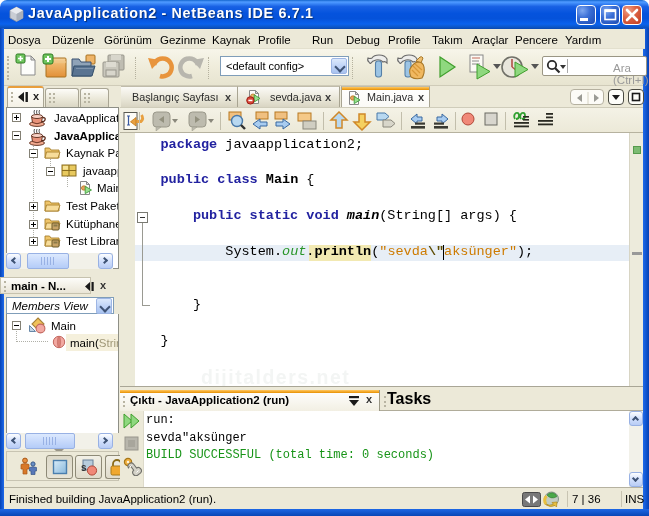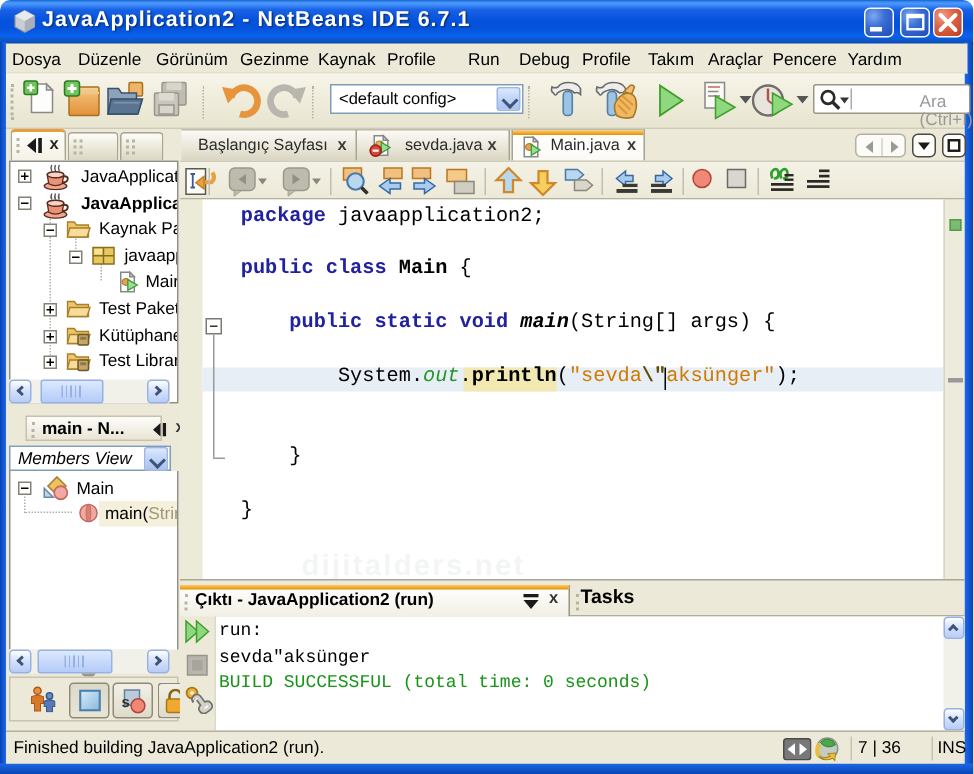--- a/index.html
+++ b/index.html
@@ -47,21 +47,21 @@
 .trow .lbl { position:absolute; top:3px; white-space:nowrap; }
 .pmbox { position:absolute; top:4px; width:9px; height:9px; background:#fff; border:1px solid #848175; }
 .pmbox:before { content:""; position:absolute; left:1px; top:3px; width:5px; height:1px; background:#000; }
 .pmbox.plus:after { content:""; position:absolute; left:3px; top:1px; width:1px; height:5px; background:#000; }
 .ticon { position:absolute; top:0px; width:16px; height:16px; }
 
 .sb-h { position:absolute; height:16px; background:#F2F1E9; }
 .sb-btn { position:absolute; background:linear-gradient(180deg,#FDFEFF,#D2E0FC 50%,#B8CCF5); border:1px solid #98B1E4; border-radius:3px; }
 .sb-thumb { position:absolute; background:linear-gradient(180deg,#DCE9FE,#C8DAFB 50%,#B4CCF8); border:1px solid #98B1E4; border-radius:2px; }
 .arr { position:absolute; width:0; height:0; }
-#navheader { position:absolute; left:17px; top:277px; width:91px; height:17px; background:linear-gradient(180deg,#FDFCF9,#E9E5D6); border:1px solid #C6C2AE; font-size:11.5px;padding-left:16px; }
+#navheader { position:absolute; left:0; top:277px; width:91px; height:17px; background:linear-gradient(180deg,#FDFCF9,#E9E5D6); border:1px solid #C6C2AE; font-size:11.5px;padding-left:16px; }
 #navcombo { position:absolute; left:6px; top:297px; width:108px; height:17px; background:#fff; border:1px solid #7F9DB9; font-size:11.5px; }
 #navpanel { position:absolute; left:6px; top:314px; width:113px; height:119px; background:#fff; border-left:1px solid #8E8F86; border-right:1px solid #8E8F86; overflow:hidden; }
 #filterbar { position:absolute; left:6px; top:451px; width:113px; height:30px; background:#ECE9D8; border:1px solid #C8C4B2; }
 .fbtn { position:absolute; top:3px; width:27px; height:24px; border:1px solid #8E8A77; border-radius:3px; background:linear-gradient(180deg,#F2F0E6,#DFDBCB); }
 
 #edittabs { position:absolute; left:120px; top:86px; width:523px; height:21px; background:#ECE9D8; }
 .etab { position:absolute; top:0; height:21px; background:linear-gradient(180deg,#FBFAF6,#E5E2D2 70%,#D9D5C3); border-right:1px solid #a8a492; border-top:1px solid #c0bcaa; font-size:10.8px; color:#2b2b2b; }
 .etab .etxt { position:absolute; top:4px; white-space:nowrap; }
 .etab .ex { position:absolute; top:4px; font-weight:bold; color:#3a3a3a; font-size:11px;}
 #etab3 { background:linear-gradient(180deg,#FFFFFF,#FBFAF6); border-left:1px solid #a8a492; }
@@ -612,21 +612,21 @@
     <div id="outtab1">
       <div class="grip" style="left:3px;top:6px;height:11px;"></div>
       <b style="position:absolute;left:10px;top:4px;">Çıktı - JavaApplication2 (run)</b>
       <svg class="abs" style="left:228px;top:6px;" width="12" height="11" viewBox="0 0 12 11">
           <rect x="1" y="0" width="10" height="2.2" fill="#1a1a1a"></rect>
           <polygon points="1,4 11,4 6,10" fill="#1a1a1a"></polygon>
         </svg>
       <span style="position:absolute;left:246px;top:3px;font-size:11px;font-weight:bold;color:#333;">x</span>
     </div>
     <div class="grip" style="left:264px;top:6px;height:11px;"></div>
-    <b style="position:absolute;left:267px;top:0;font-size:13px;">Tasks</b>
+    <b style="position:absolute;left:267px;top:0;font-size:16px;">Tasks</b>
   </div>
   <div id="outbody">
     <div id="outtools">
       <svg class="abs" style="left:3px;top:2px;" width="18" height="16" viewBox="0 0 18 16">
           <polygon points="1,1 9,8 1,15" fill="#8FD87F" stroke="#3F9E2C"></polygon>
           <polygon points="8,1 16,8 8,15" fill="#8FD87F" stroke="#3F9E2C"></polygon>
         </svg>
       <svg class="abs" style="left:4px;top:25px;" width="15" height="15" viewBox="0 0 15 15">
           <rect x="1" y="1" width="13" height="13" fill="#B8B6AC" stroke="#98968C"></rect>
           <rect x="4" y="4" width="7" height="7" fill="#A8A69C"></rect>

